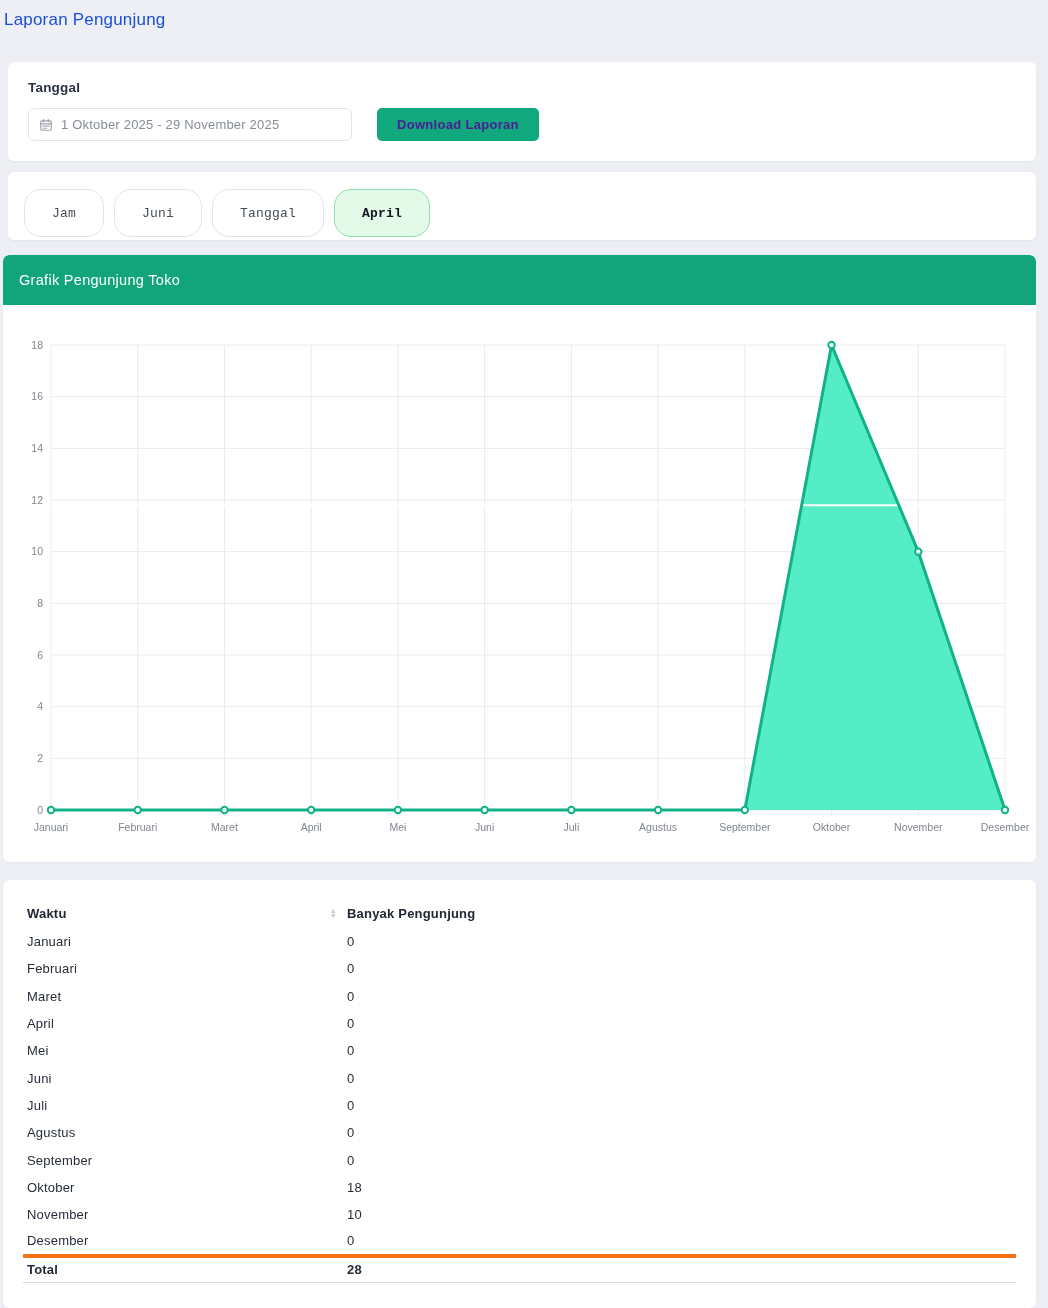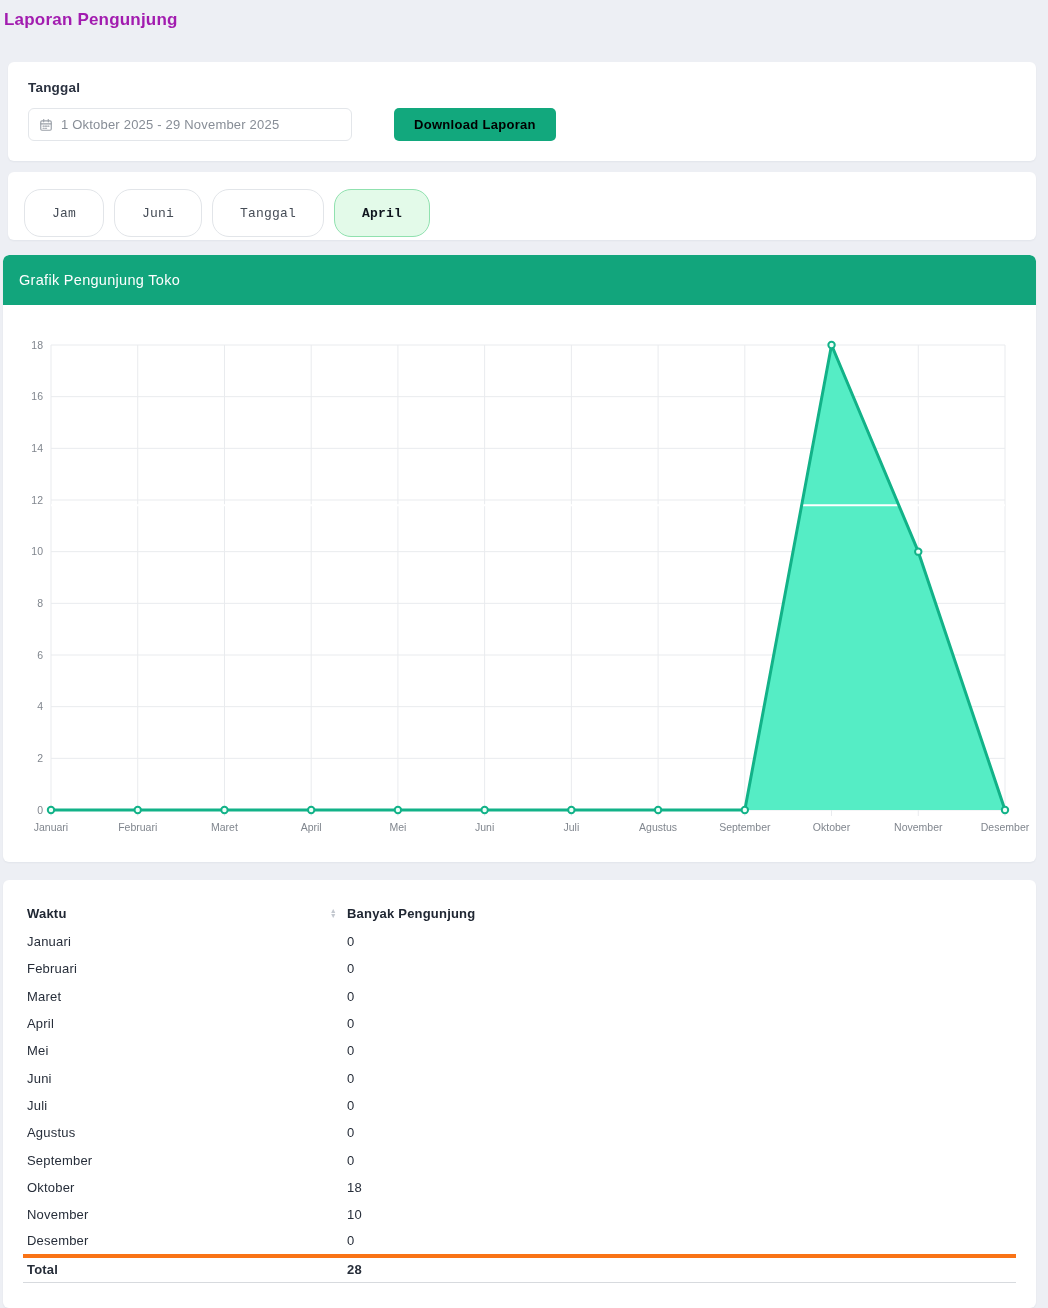--- a/index.html
+++ b/index.html
@@ -9,40 +9,40 @@
     background:#edeff4;
     color:#232a36;
     width:1048px; height:1308px;
     overflow:hidden;
     position:relative;
   }
   .page { position:relative; width:1048px; height:1308px; }
 
   
   .page-header { padding:10px 0 0 4px; }
-  .page-title { font-size:17px; font-weight:700; color:#a21caf; letter-spacing:.2px; }
+  .page-title { font-size:17px; font-weight:400; color:#1d4ed8; letter-spacing:.2px; }
   .breadcrumb { font-size:13px; color:#6e7681; margin-top:4px; letter-spacing:.2px; }
 
   
   .card { position:absolute; left:8px; right:12px; background:#fff; border-radius:6px;
           box-shadow:0 1px 2px rgba(20,30,50,.05); }
   .card-filter { top:62px; height:99px; padding:18px 20px; }
   .card-tabs   { top:172px; height:68px; padding:17px 16px; }
   .card-chart  { top:255px; height:607px; left:3px; padding:0; overflow:hidden; }
   .card-table  { top:880px; height:428px; left:3px; padding:18px 20px 0 20px; overflow:hidden; }
 
   
   .filter-label { font-size:13.5px; font-weight:700; color:#2b3240; letter-spacing:.2px; }
-  .filter-row { margin-top:13px; display:flex; gap:42px; }
+  .filter-row { margin-top:13px; display:flex; gap:25px; }
   .date-input-wrap { display:flex; align-items:center; gap:8px; width:324px; height:33px;
         border:1px solid #e3e6ea; border-radius:6px; background:#fff; padding:0 10px; }
   .date-input-wrap svg { flex:0 0 auto; }
   .date-input { border:none; outline:none; flex:1; font-family:"Liberation Sans",sans-serif;
         font-size:13px; color:#878d96; letter-spacing:.2px; background:transparent; }
-  .btn-primary { height:33px; padding:0 20px; background:#12a87d; color:#000000; border:none;
+  .btn-primary { height:33px; padding:0 20px; background:#12a87d; color:#4c1d95; border:none;
         border-radius:5px; font-family:"Liberation Sans",sans-serif; font-size:13px;
         font-weight:700; letter-spacing:.3px; cursor:pointer; }
 
   
   .tabs-row { display:flex; gap:10px; }
   .pill { height:48px; padding:0 27px; border-radius:17px; background:#fff;
         border:1px solid #e2e5e9; font-family:Liberation Mono, monospace;
         font-size:13px; color:#464d57; letter-spacing:.2px; cursor:pointer; }
   .pill.active { background:#e3fae9; border-color:#90e1af; color:#10161f; font-weight:700; }
 

